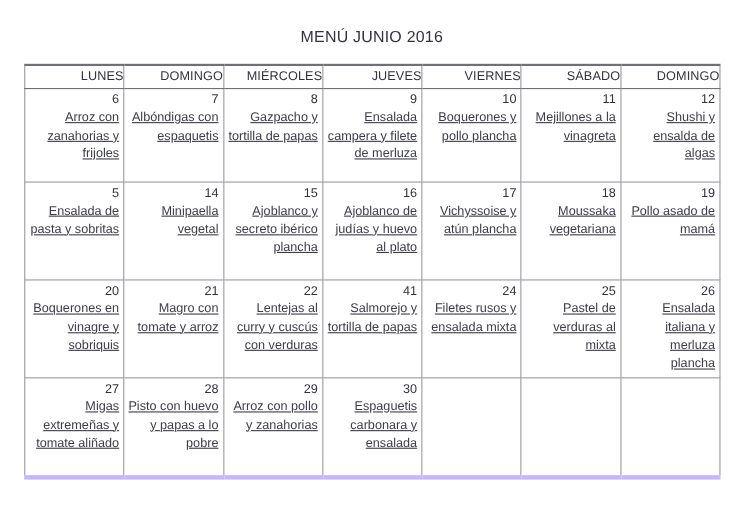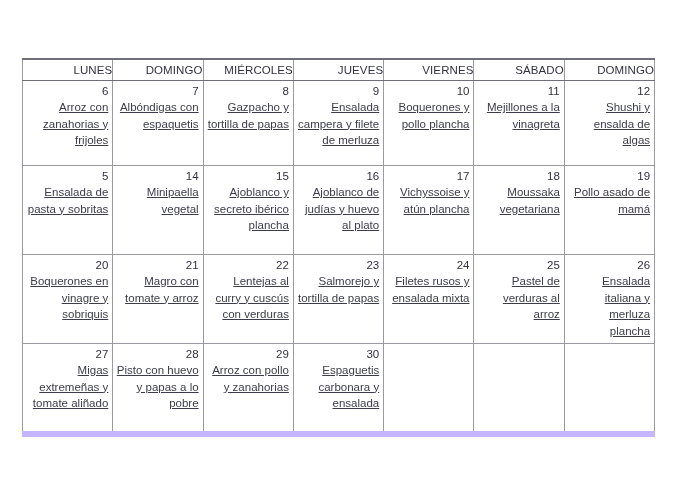--- a/index.html
+++ b/index.html
@@ -69,21 +69,21 @@
     height: 89px;
   }
   table.calendar tbody tr.row-first {
     height: 85px;
   }
   table.calendar tbody tr.row-last {
     height: 90px;
     border-bottom: 2px solid #6f6f78;
   }
   table.calendar tbody tr.row-last td {
-    border-bottom: 6px solid #c4b5fd;
+    border-bottom: 4px solid #c4b5fd;
   }
   .cell-inner {
     padding: 2px 4px 2px 3px;
     text-align: right;
     font-size: 11.5px;
     line-height: 16.5px;
     color: #3c3c4a;
   }
   .daynum {
     display: block;
@@ -98,20 +98,21 @@
     word-wrap: break-word;
     text-decoration: underline;
   }
   td.empty .cell-inner { min-height: 10px; }
 </style>
 </head>
 <body>
 
 <div class="page">
 
+  <div class="title">MENÚ JUNIO 2016</div>
 
   <div class="calendar-wrap">
     <table class="calendar">
       <colgroup>
         <col>
           <col>
           <col>
           <col>
           <col>
           <col>
@@ -234,34 +235,34 @@
               </div>
             </td>
           <td>
               <div class="cell-inner">
                 <span class="daynum">22</span>
                 <span class="dish">Lentejas al curry y cuscús con verduras</span>
               </div>
             </td>
           <td>
               <div class="cell-inner">
-                <span class="daynum">23</span>
+                <span class="daynum">41</span>
                 <span class="dish">Salmorejo y tortilla de papas</span>
               </div>
             </td>
           <td>
               <div class="cell-inner">
                 <span class="daynum">24</span>
                 <span class="dish">Filetes rusos y ensalada mixta</span>
               </div>
             </td>
           <td>
               <div class="cell-inner">
                 <span class="daynum">25</span>
-                <span class="dish">Pastel de verduras al arroz</span>
+                <span class="dish">Pastel de verduras al mixta</span>
               </div>
             </td>
           <td>
               <div class="cell-inner">
                 <span class="daynum">26</span>
                 <span class="dish">Ensalada italiana y merluza plancha</span>
               </div>
             </td>
         </tr>
 

